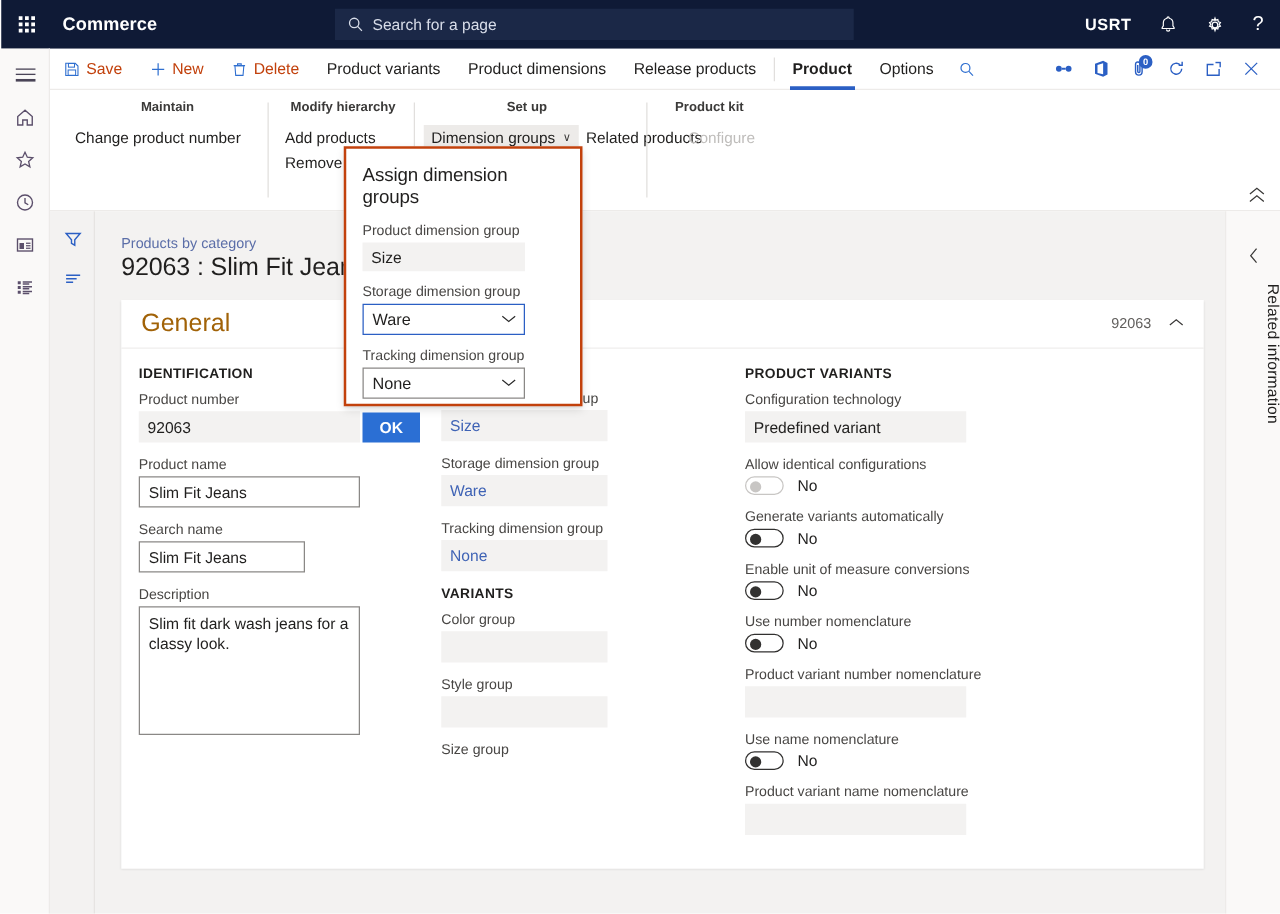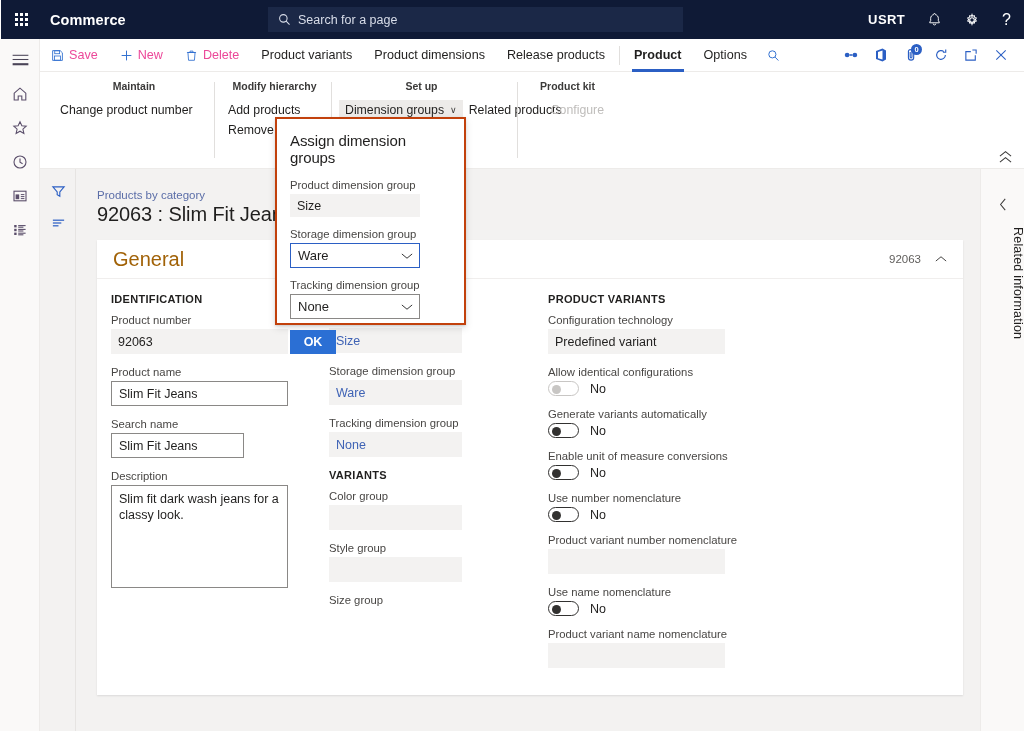--- a/index.html
+++ b/index.html
@@ -51,21 +51,21 @@
     background: #ffffff; border-bottom: 1px solid #edebe9;
     display: flex; align-items: center;
   }
   .hamburger-cell {
     width: 40px; height: 32px; display: flex; align-items: center; justify-content: center;
     cursor: pointer; border-right: 1px solid #edebe9; height: 33px;
   }
   .hamb i { display: block; width: 15px; height: 1.6px; background: #3b3a39; margin: 2.6px 0; }
   .cmd-item {
     display: flex; align-items: center; height: 33px; padding: 0 11px;
-    font-size: 12.6px; color: #ec4899; cursor: pointer; white-space: nowrap;
+    font-size: 12.6px; color: #c2410c; cursor: pointer; white-space: nowrap;
   }
   .cmd-item .ci { color: #2f6fd0; margin-right: 5px; font-size: 13px; display: flex; }
   .cmd-sep { width: 1px; height: 19px; background: #e1dfdd; margin: 0 3px; }
   .tab-item {
     position: relative; display: flex; align-items: center; height: 33px; padding: 0 11px;
     font-size: 12.6px; color: #201f1e; cursor: pointer; white-space: nowrap;
   }
   .tab-item.active { font-weight: bold; }
   .tab-item.active::after {
     content: ""; position: absolute; left: 9px; right: 9px; bottom: 0; height: 2.5px;
@@ -142,21 +142,21 @@
   }
   .card-head {
     height: 39px; display: flex; align-items: center; padding: 0 16px;
     border-bottom: 1px solid #f0eeed;
   }
   .card-head .ctitle { font-size: 20px; color: #a16207; }
   .card-head .cright { margin-left: auto; display: flex; align-items: center; }
   .card-head .cnum { font-size: 11.5px; color: #605e5c; margin-right: 14px; }
   .card-head .cchev { font-size: 11px; color: #3b3a39; cursor: pointer; }
 
-  .cols { display: flex; padding: 14px 16px 0 14px; }
+  .cols { display: flex; padding: 14px 16px 0 14px; gap: 24px; }
   .col { width: 218px; margin-right: 0; }
   .col.c2 { width: 219px; }
   .col.c3 { width: 200px; }
   .sechead {
     font-size: 11px; font-weight: bold; color: #201f1e; letter-spacing: .3px;
     margin: 0 0 9px 0; text-transform: uppercase;
   }
   .field { margin-bottom: 12px; }
   .flabel { font-size: 11.3px; color: #484644; margin-bottom: 3px; }
   .finput {

